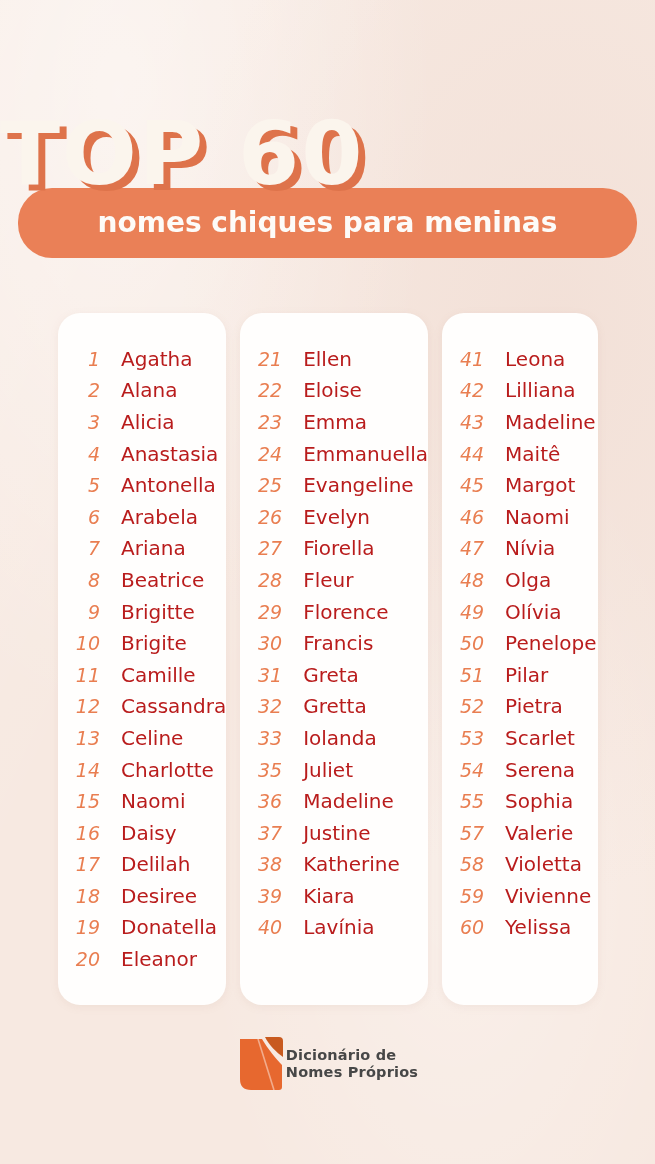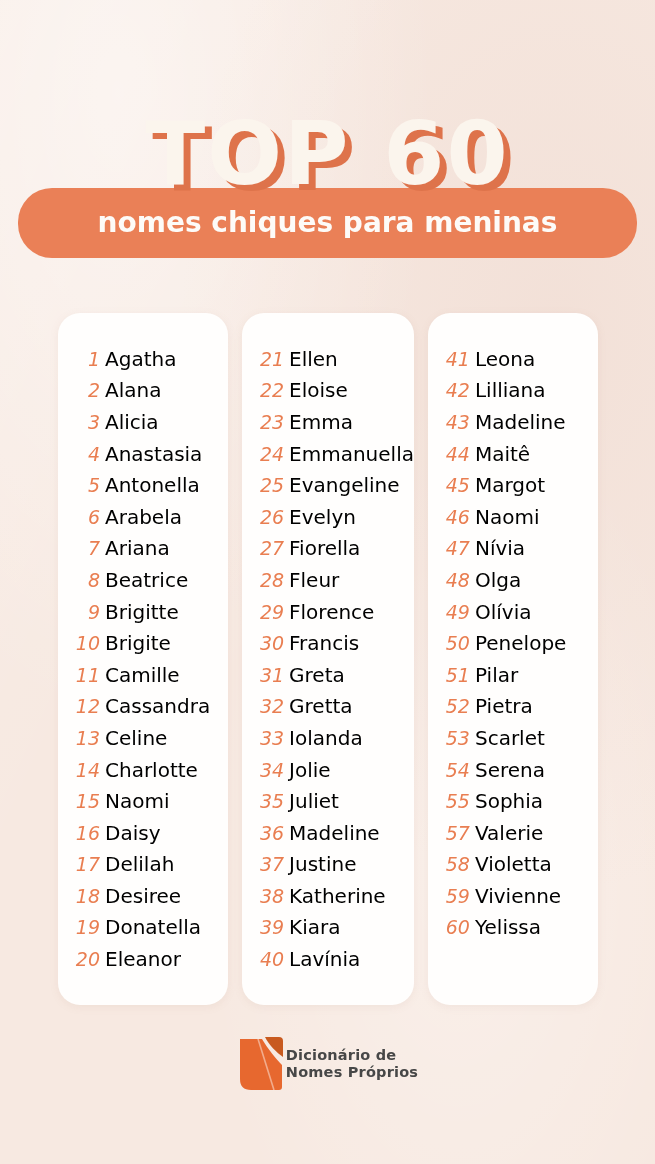--- a/index.html
+++ b/index.html
@@ -12,21 +12,21 @@
     position:relative;width:655px;height:1164px;
     background:
       radial-gradient(ellipse at 18% 8%, rgba(255,255,255,0.45), transparent 42%),
       radial-gradient(ellipse at 85% 28%, rgba(224,190,178,0.20), transparent 48%),
       radial-gradient(ellipse at 70% 75%, rgba(255,255,255,0.30), transparent 40%),
       linear-gradient(115deg, rgba(255,255,255,0.22) 0%, transparent 35%),
       #F7E9E1;
   }
   .title{
     position:absolute;top:110px;left:0;width:100%;
-    text-align:center;z-index:2;
+    text-align:left;z-index:2;
     font-size:88px;font-weight:800;letter-spacing:2px;line-height:1;
     color:#FBF5ED;
     text-shadow:7px 6px 0 #DE734B;
   }
   .banner{
     position:absolute;top:188px;left:18px;width:619px;height:70px;
     background:#EA8057;border-radius:34px;z-index:1;
     display:flex;align-items:center;justify-content:center;
   }
   .banner-label{
@@ -43,21 +43,21 @@
     padding-top:30px;box-sizing:border-box;
   }
   .row{
     display:flex;align-items:center;height:31.6px;
   }
   .num{
     flex:none;width:42px;text-align:right;
     font-style:italic;font-size:19px;color:#E97E51;
   }
   .name{
-    margin-left:5px;font-size:20px;color:#000000;white-space:nowrap;
+    margin-left:21px;font-size:20px;color:#b91c1c;white-space:nowrap;
   }
   .footer-logo{
     position:absolute;top:1036px;left:0;width:100%;
     display:flex;justify-content:center;align-items:center;gap:1px;
   }
   .logo-text{
     font-size:14.5px;font-weight:700;color:#474747;line-height:17px;
     letter-spacing:0.2px;
   }
 </style>
@@ -200,24 +200,20 @@
           <span class="num">31</span>
           <span class="name">Greta</span>
         </div>
         <div class="row">
           <span class="num">32</span>
           <span class="name">Gretta</span>
         </div>
         <div class="row">
           <span class="num">33</span>
           <span class="name">Iolanda</span>
-        </div>
-        <div class="row">
-          <span class="num">34</span>
-          <span class="name">Jolie</span>
         </div>
         <div class="row">
           <span class="num">35</span>
           <span class="name">Juliet</span>
         </div>
         <div class="row">
           <span class="num">36</span>
           <span class="name">Madeline</span>
         </div>
         <div class="row">

